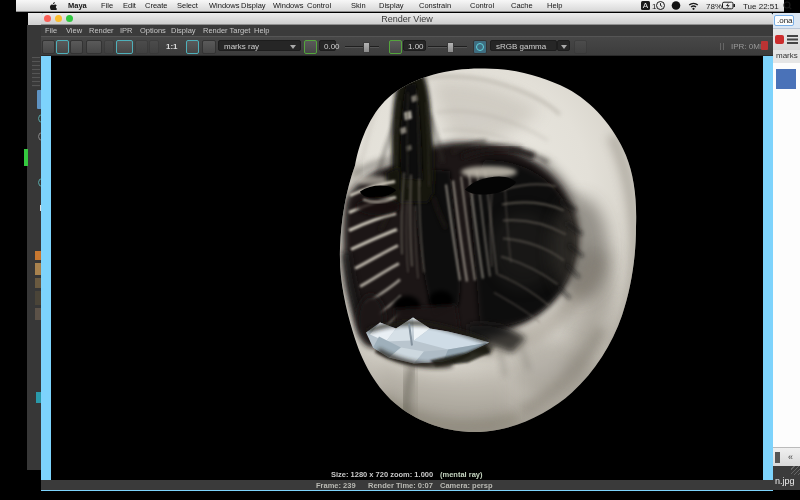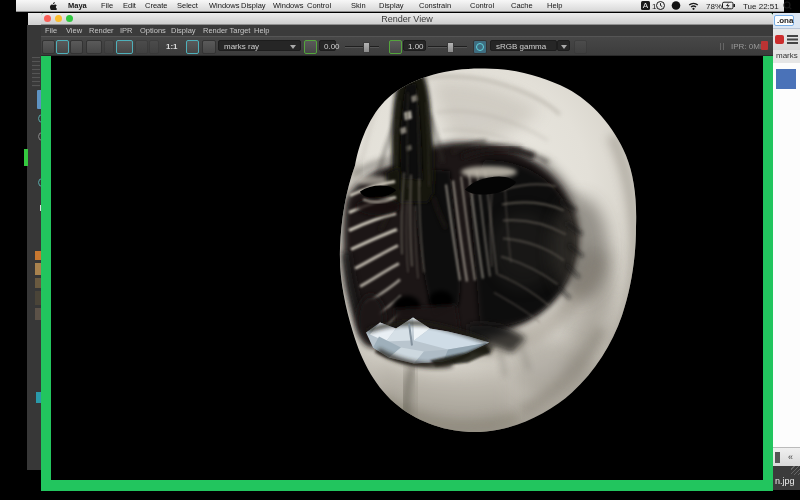--- a/index.html
+++ b/index.html
@@ -4,21 +4,21 @@
 <style>
 html,body{margin:0;padding:0;}
 body{width:800px;height:500px;background:#000;overflow:hidden;position:relative;
   font-family:"Liberation Sans",sans-serif;-webkit-font-smoothing:antialiased;}
 .abs{position:absolute;}
 #menubar{left:16px;top:0;width:768px;height:11px;background:linear-gradient(#f7f7f7,#d9d9d9);
   border-bottom:1px solid #8f8f8f;color:#161616;font-size:7.5px;}
 #menubar .mi{position:absolute;top:1px;}
 #mayastrip{left:27px;top:25px;width:17px;height:445px;background:#373737;}
 #mayatitle{left:28px;top:13px;width:14px;height:12px;background:linear-gradient(#ececec,#cfcfcf);}
-#rv{left:41px;top:13px;width:732px;height:478px;background:#22c55e;border-radius:3px 3px 0 0;}
+#rv{left:41px;top:13px;width:732px;height:478px;background:#7dd3fc;border-radius:3px 3px 0 0;}
 #rvtitle{left:0;top:0;width:732px;height:12px;background:linear-gradient(#ededed,#cecece);
   border-radius:3px 3px 0 0;border-bottom:1px solid #8f8f8f;box-sizing:border-box;}
 .tl{position:absolute;top:2px;width:7px;height:7px;border-radius:50%;}
 #rvtitletxt{left:0;top:1px;width:732px;text-align:center;font-size:9px;color:#3c3c3c;}
 #rvmenu{left:0;top:12px;width:732px;height:11px;background:#3b3b3b;color:#c6c6c6;font-size:7.5px;}
 #rvmenu span{position:absolute;top:1px;}
 #rvtools{left:0;top:23px;width:732px;height:20px;background:linear-gradient(#474747,#3c3c3c);
   border-top:1px solid #555;border-bottom:1px solid #2a2a2a;box-sizing:border-box;}
 #rvcanvas{left:10px;top:43px;width:712px;height:424px;background:#000;overflow:hidden;}
 #sizeline{left:0px;top:414px;width:712px;height:10px;font-size:7.5px;font-weight:bold;color:#c9c9c9;}
@@ -348,27 +348,36 @@
         <path d="M 373,347 L 389,357 L 401,347 L 379,336 Z" fill="#9fb0bb"></path>
         <path d="M 389,357 L 414,363 L 424,351 L 401,347 Z" fill="#cdd8df"></path>
         <path d="M 414,363 L 443,361 L 448,349 L 424,351 Z" fill="#aebcc6"></path>
         <path d="M 443,361 L 467,353 L 489,342 L 448,349 Z" fill="#93a5b1"></path>
         <path d="M 368,330 Q 410,316 448,328 Q 470,334 488,341" stroke="#1d1b17" stroke-width="4" fill="none" filter="url(#b2)" opacity="0.9"></path>
         <path d="M 409,323 L 412,345" stroke="#7e8c98" stroke-width="2" opacity="0.9"></path>
         <path d="M 430,360 L 466,352 L 486,344 L 490,352 L 468,362 L 436,366 Z" fill="#16140f" filter="url(#b1)" opacity="0.85"></path>
         <path d="M 378,350 C 402,364 430,368 452,364" stroke="#26231e" stroke-width="5" fill="none" filter="url(#b2)" opacity="0.85"></path>
       </g>
     </svg>
-  </div>
-
+    <div id="sizeline" class="abs">
+        <span style="position:absolute;left:280px">Size: 1280 x 720 zoom: 1.000</span>
+        <span style="position:absolute;left:389px;color:#c5d4c0">(mental ray)</span>
+      </div>
+  </div>
+
+  <div id="rvstatus" class="abs">
+    <span style="left:275px">Frame: 239</span>
+    <span style="left:327px">Render Time: 0:07</span>
+    <span style="left:399px">Camera: persp</span>
+  </div>
 </div>
 
 <div id="browser" class="abs">
   <div class="abs" style="left:0;top:0;width:27px;height:15px;background:#dce7f3;border-bottom:1px solid #b8c6d8;">
-    <div class="abs" style="left:1px;top:2px;width:20px;height:11px;background:#fdfefe;border:1px solid #7ab0e8;border-radius:2px;color:#222;font-size:8px;box-sizing:border-box;font-weight:bold;">
+    <div class="abs" style="left:1px;top:2px;width:20px;height:11px;background:#fdfefe;border:1px solid #7ab0e8;border-radius:2px;color:#222;font-size:8px;box-sizing:border-box;">
         <span style="position:absolute;left:2px;top:0px">.ona</span>
       </div>
   </div>
   <div class="abs" style="left:0;top:16px;width:27px;height:21px;background:linear-gradient(#e8e8e8,#d8d8d8);">
     <div class="abs" style="left:2px;top:6px;width:9px;height:9px;background:#cc2c2c;border-radius:2px;"></div>
     <div class="abs" style="left:14px;top:6px;width:11px;height:2px;background:#444;box-shadow:0 3.5px 0 #444,0 7px 0 #444;"></div>
   </div>
   <div class="abs" style="left:0;top:37px;width:27px;height:13px;background:#e6e6e6;border-bottom:1px solid #ccc;color:#333;font-size:8px;">
       <span style="position:absolute;left:3px;top:1px">marks</span>
     </div>

